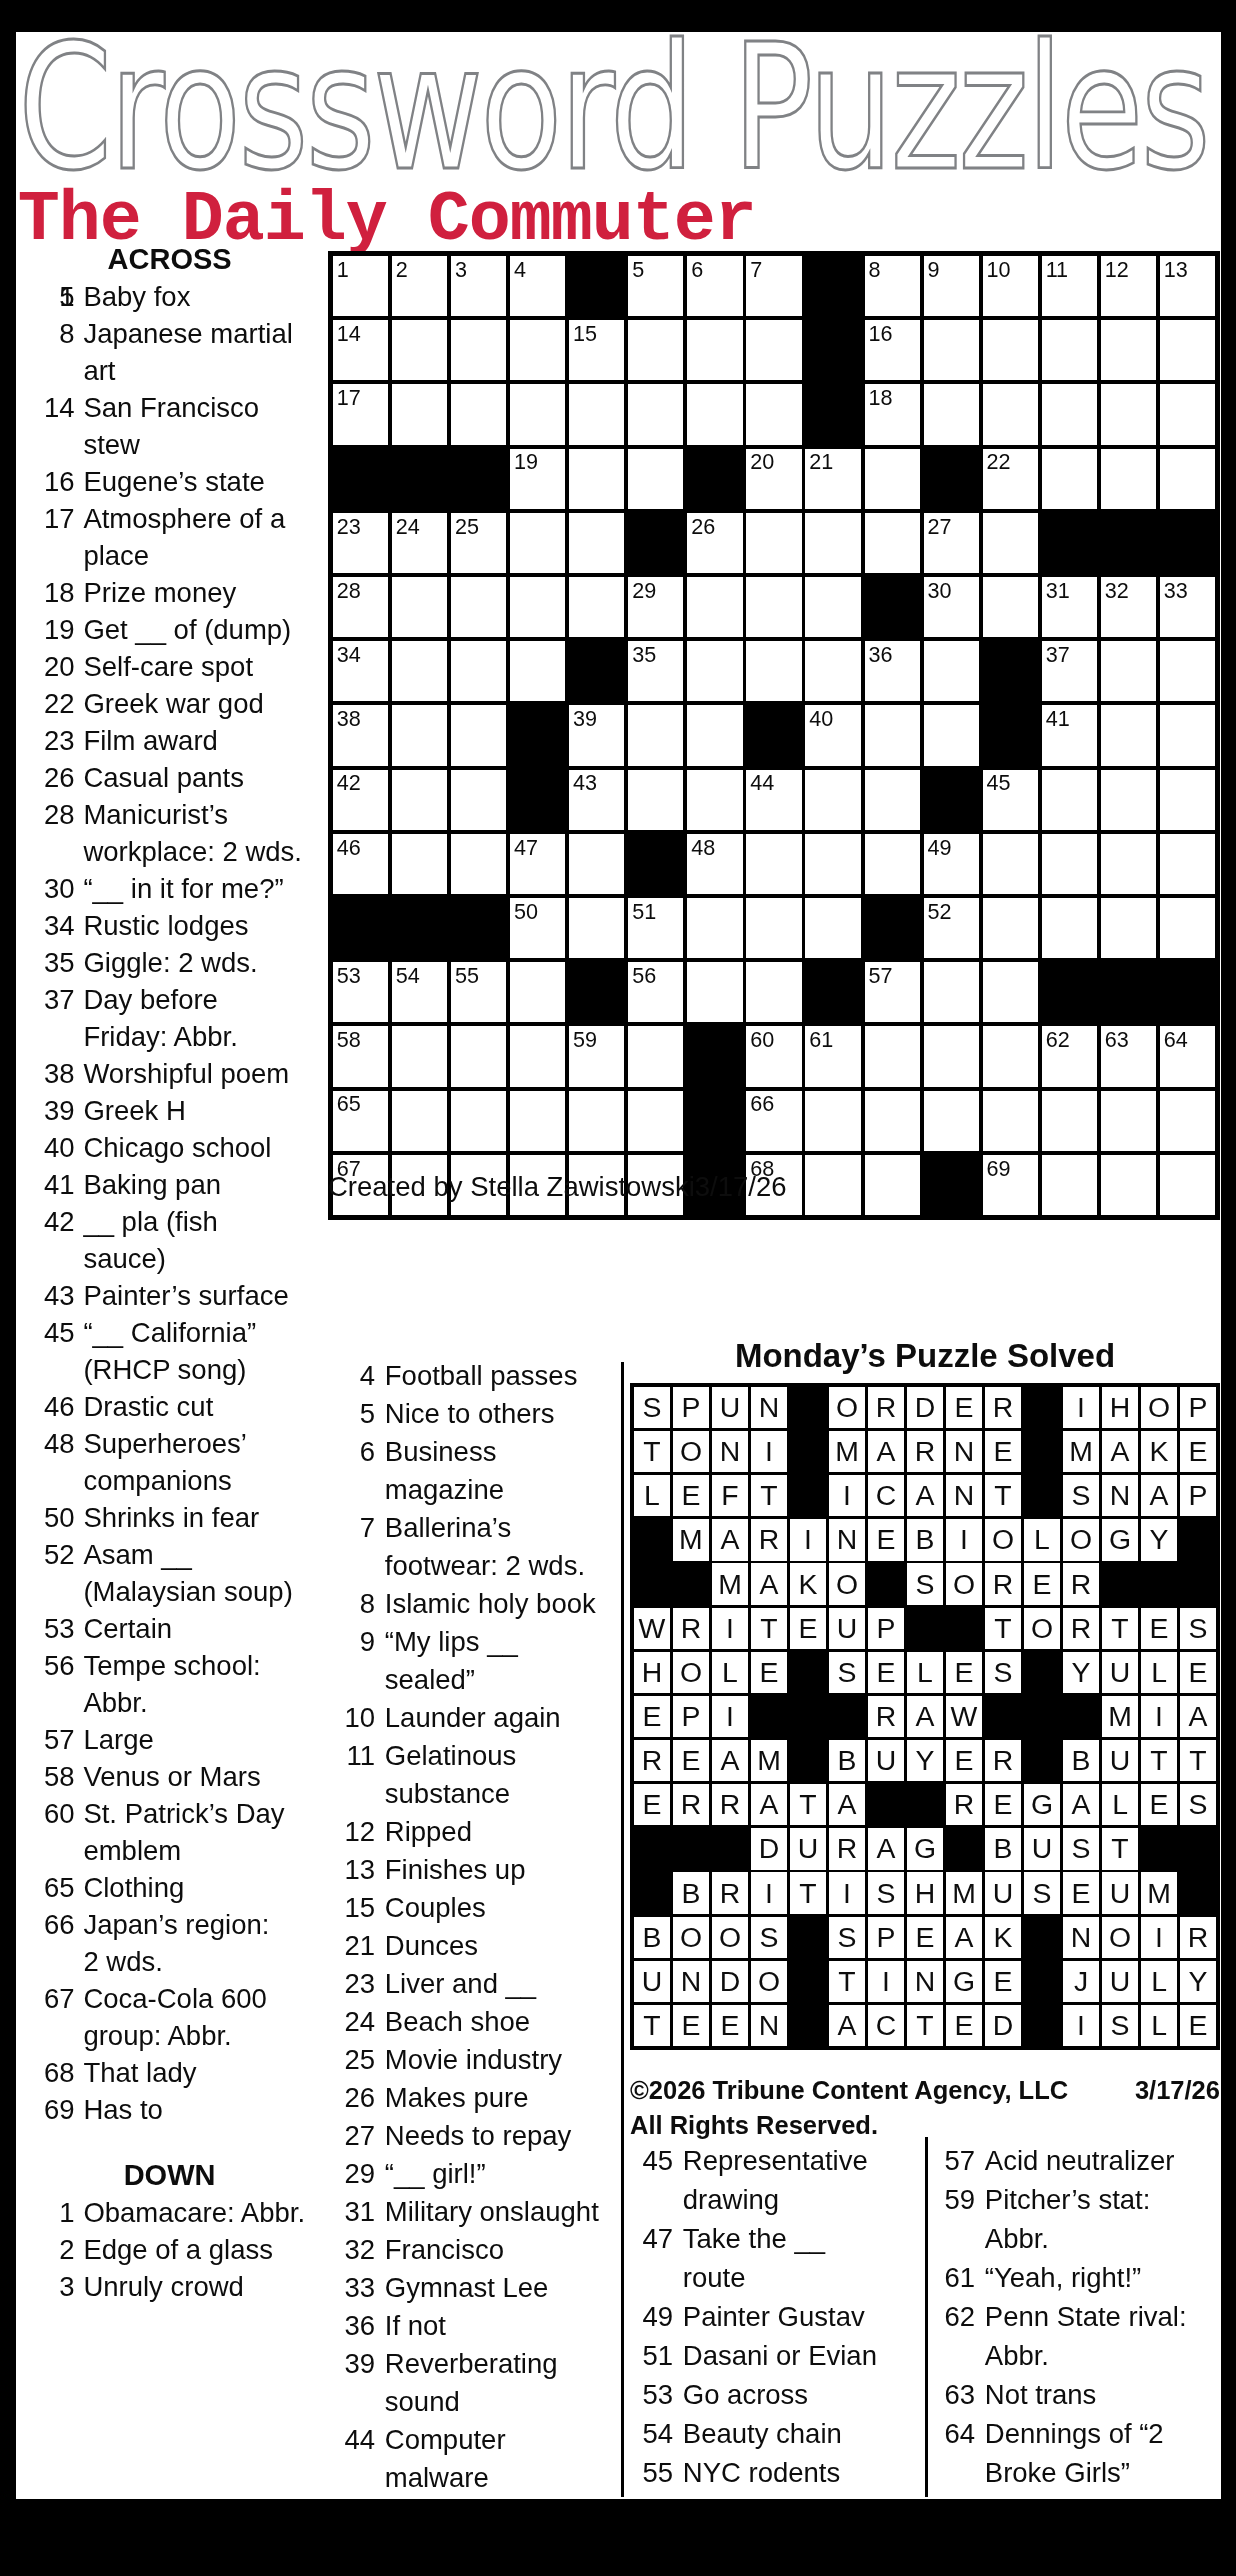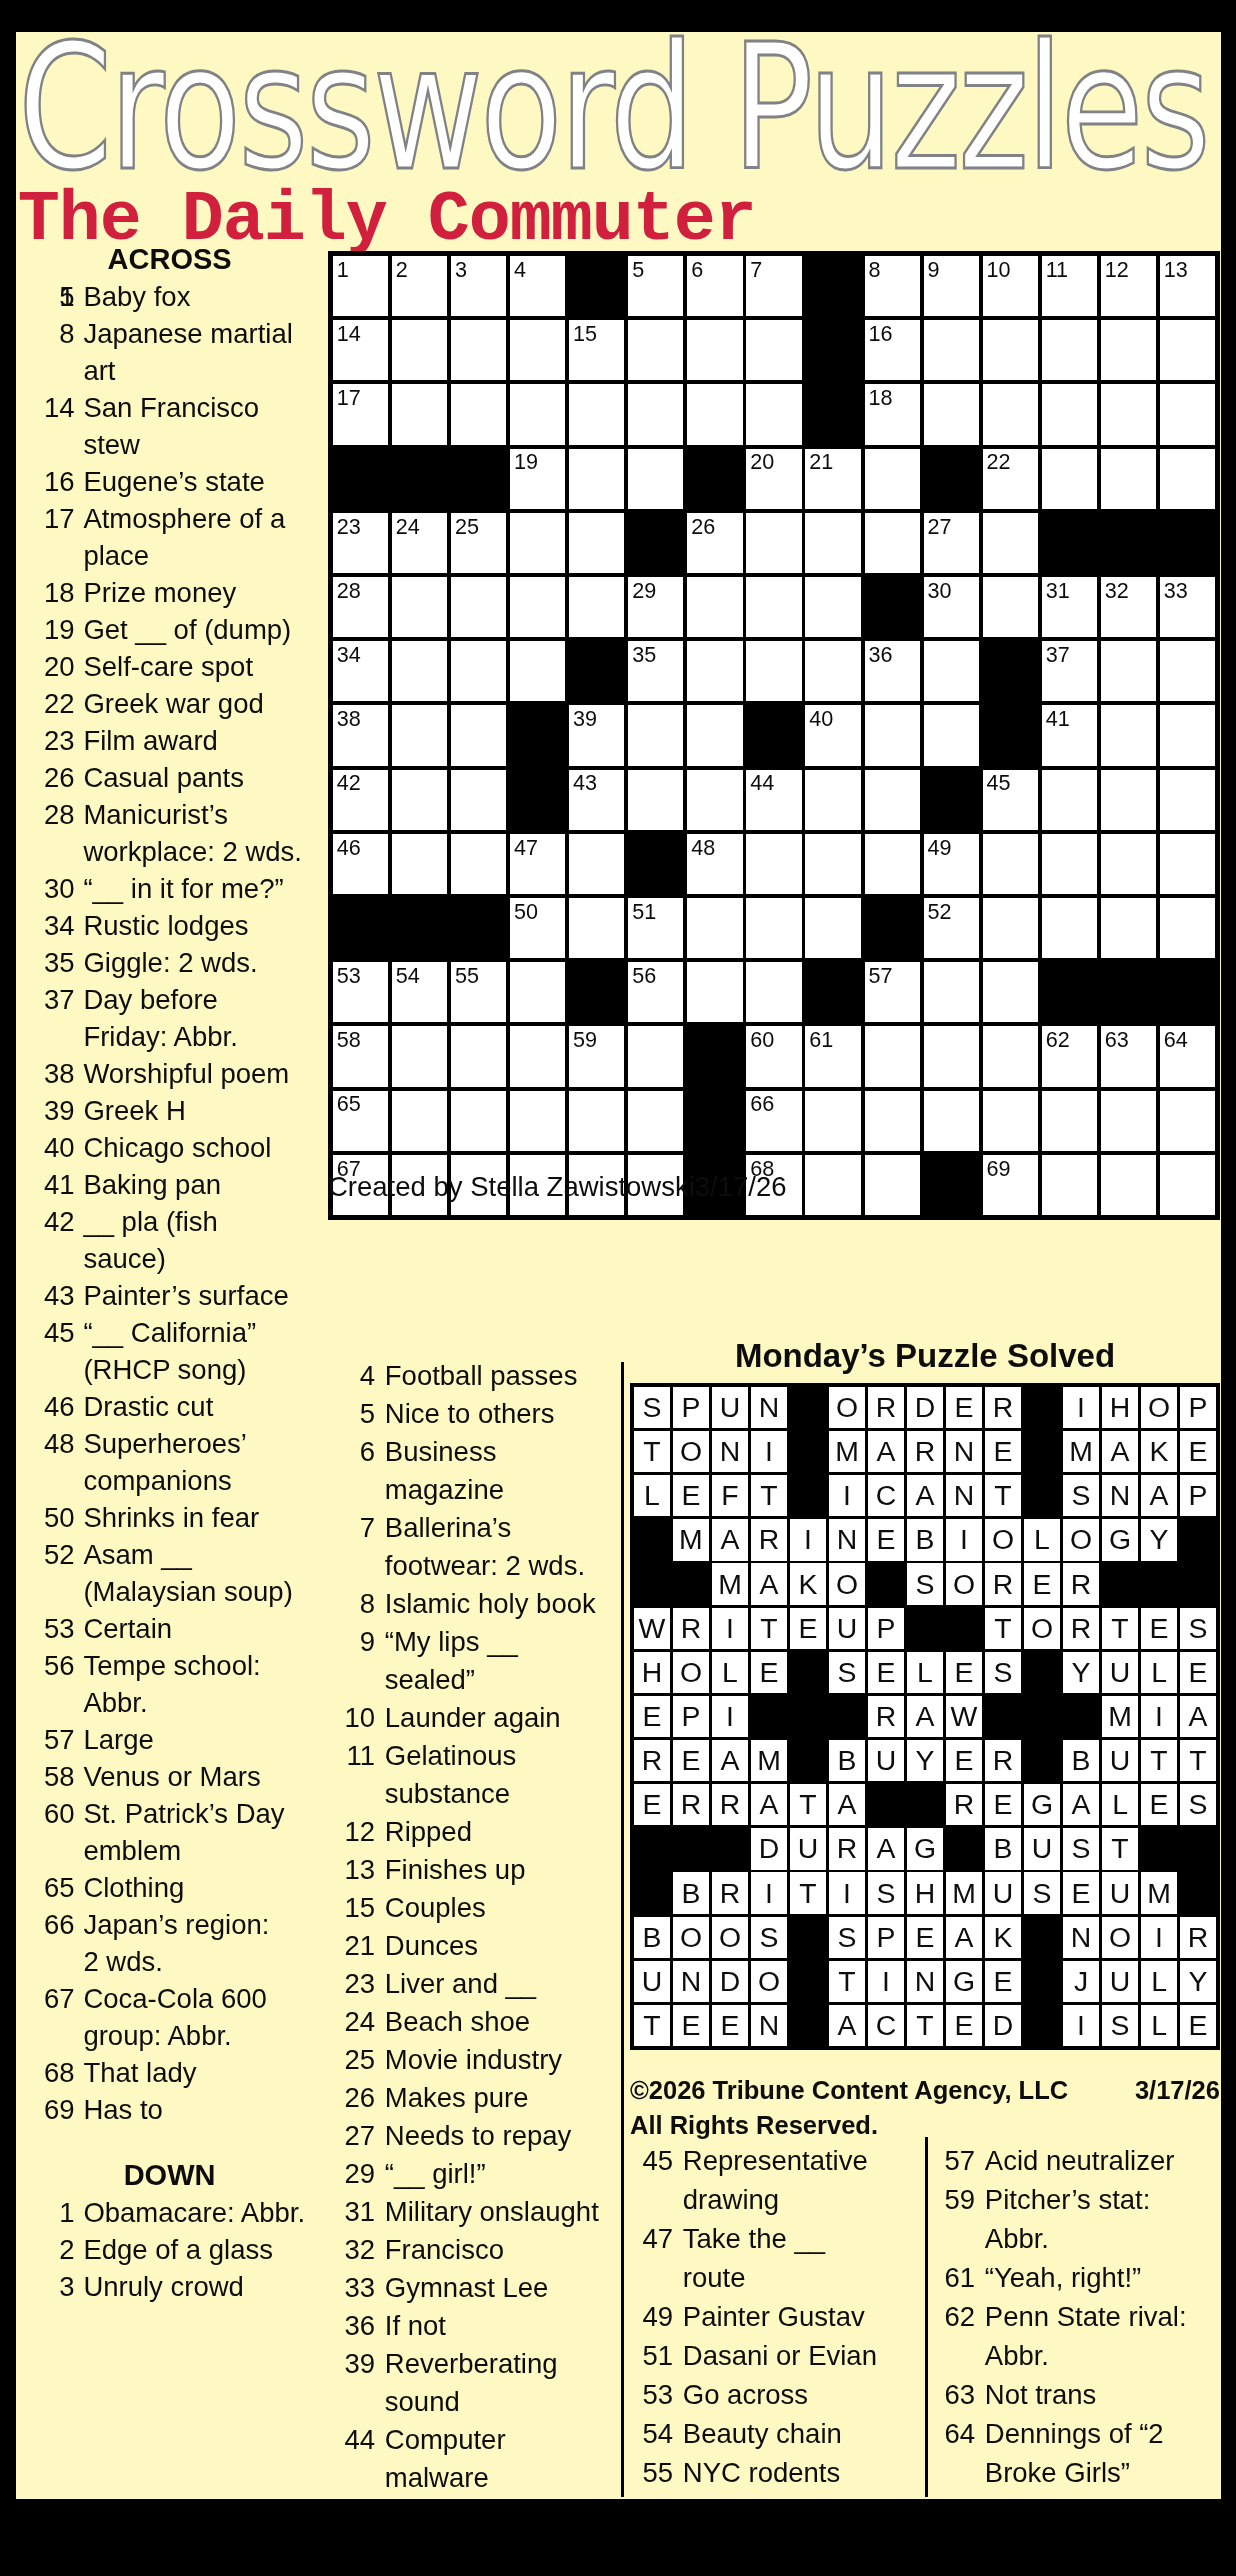--- a/index.html
+++ b/index.html
@@ -1,17 +1,17 @@
 <!DOCTYPE html>
 <html><head>
 <meta charset="utf-8">
 <style>
   * { margin:0; padding:0; box-sizing:border-box; }
   body { background:#444; font-family:"Liberation Sans", sans-serif; }
-  .page { position:relative; width:1237px; height:2576px; background:#fef9c3; overflow:hidden; color:#0d0d0d; }
+  .page { position:relative; width:1237px; height:2576px; background:#ffffff; overflow:hidden; color:#0d0d0d; }
   .frame { position:absolute; background:#000; }
   .frame.top    { left:0; top:0; width:1237px; height:32px; }
   .frame.bottom { left:0; top:2499px; width:1237px; height:77px; }
   .frame.left   { left:0; top:0; width:15.7px; height:2576px; }
   .frame.right  { left:1221px; top:0; width:15.7px; height:2576px; }
 
   .masthead {
     position:absolute; left:17.7px; top:21.6px; white-space:nowrap;
     font-family:"DejaVu Sans","Liberation Sans",sans-serif;
     font-size:173px; line-height:1; letter-spacing:-3.9px;

